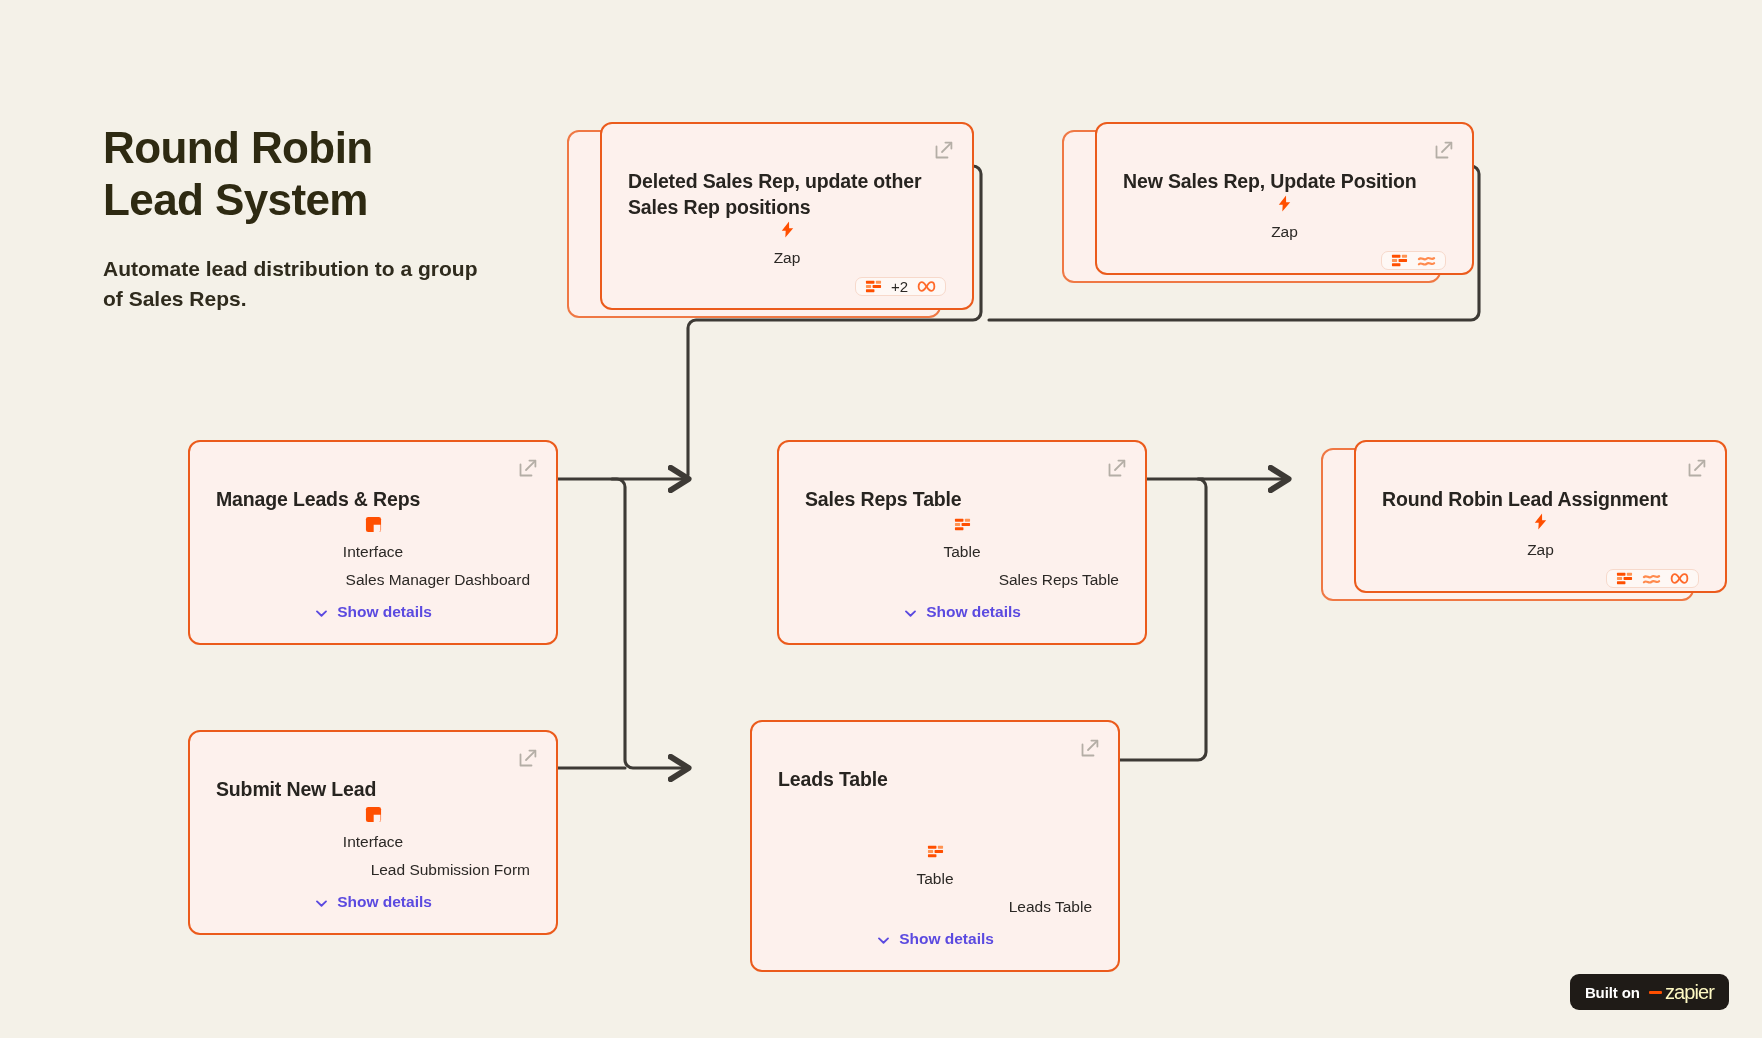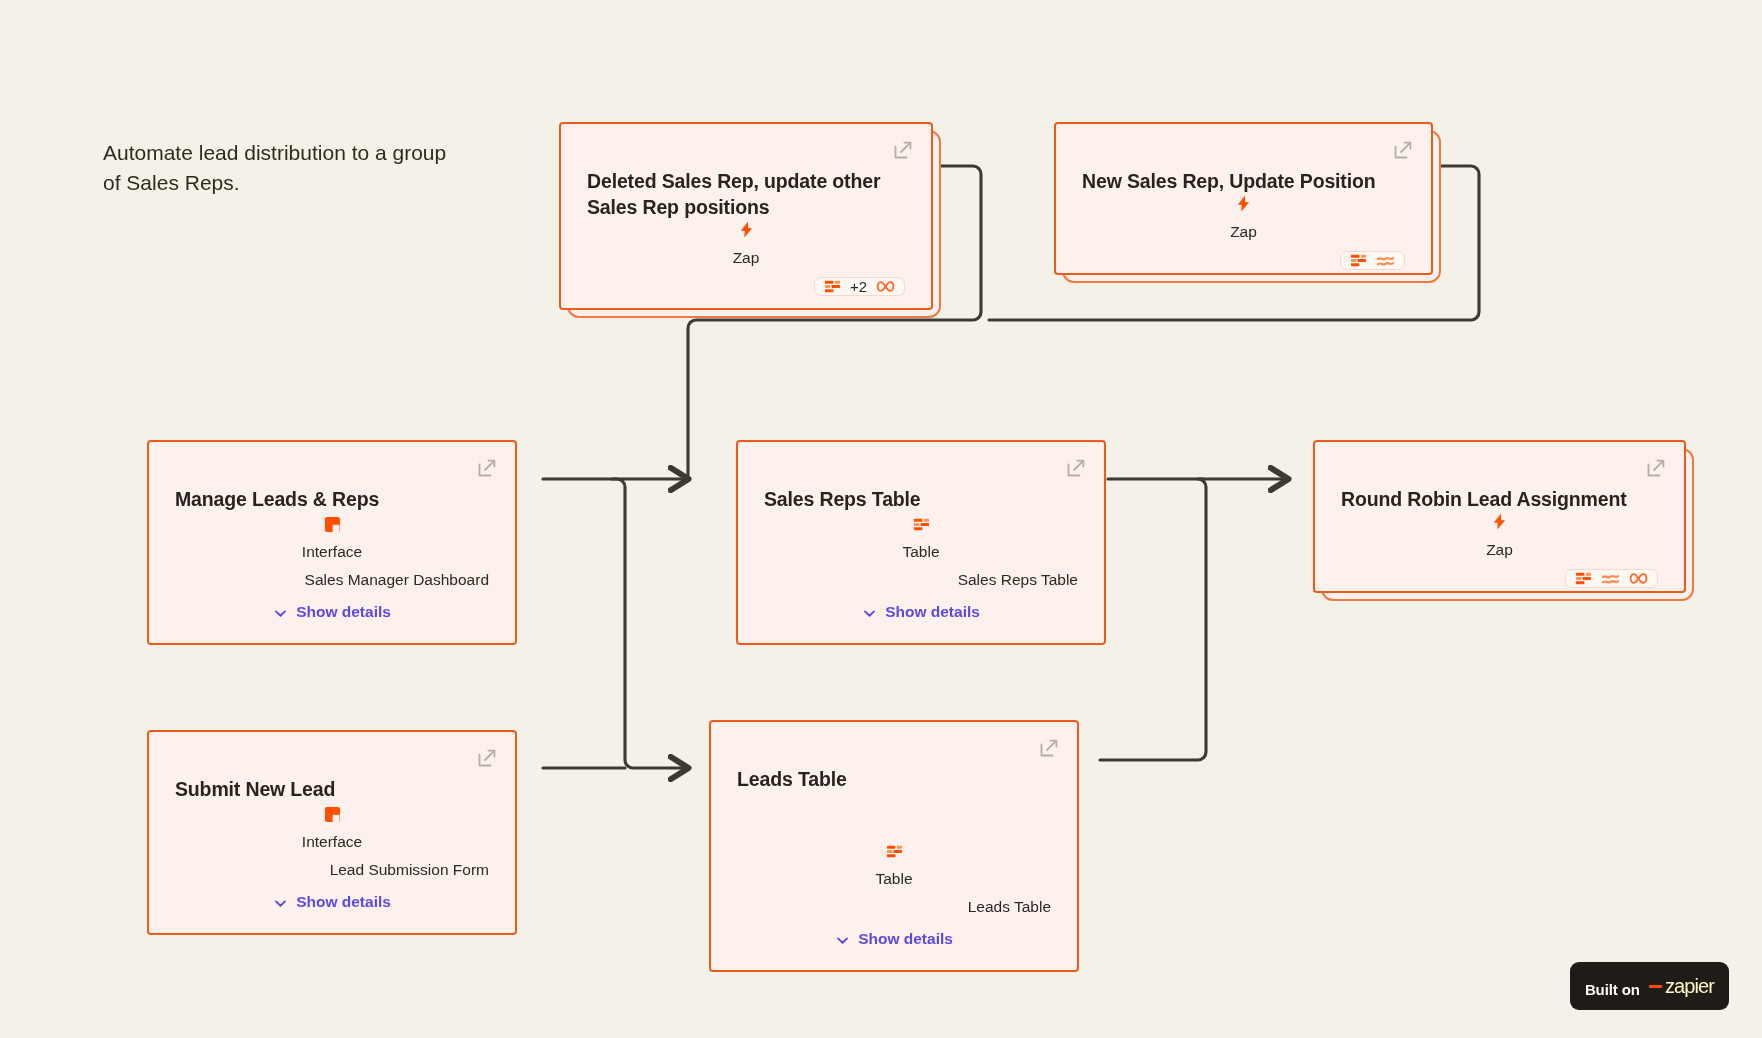--- a/index.html
+++ b/index.html
@@ -11,37 +11,37 @@
   }
   #stage { position: relative; width: 1762px; height: 1038px; }
 
   
   #title-block { position: absolute; left: 103px; top: 122px; width: 400px; }
   #page-title {
     font-size: 44px; line-height: 52px; font-weight: 700;
     color: #2e2a12; letter-spacing: -0.6px; white-space: pre-line;
   }
   #page-subtitle {
-    margin-top: 16px; font-size: 21px; line-height: 30px;
-    color: #2f2b1d; font-weight: 400; white-space: pre-line;
+    margin-top: 28px; font-size: 21px; line-height: 30px;
+    color: #2f2b1d; font-weight: 700; white-space: pre-line;
   }
 
   
   #connectors { position: absolute; left: 0; top: 0; width: 1762px; height: 1038px; }
 
   
   .card-wrap { position: absolute; }
   .card {
     position: relative; z-index: 2;
     background: #fdf1ed;
     border: 2px solid #eb5b1c;
-    border-radius: 4px;
+    border-radius: 12px;
     width: 100%; height: 100%;
     padding: 22px 26px;
-    display: flex; flex-direction: column;
+    display: flex; flex-direction: column; margin-left: 41px;
   }
   .card-stack-1, .card-stack-2 {
     position: absolute;
     background: #fdf1ed;
     border: 2px solid #ef7844;
     border-radius: 12px;
     left: 8px; top: 8px; right: -8px; bottom: -8px;
     z-index: 1;
   }
 
@@ -79,34 +79,36 @@
     color: #5b4ae0; font-size: 15.5px; font-weight: 700;
     cursor: pointer;
   }
 
   .icon { display: inline-flex; align-items: center; justify-content: center; flex: 0 0 auto; }
 
   
   #built-on {
     position: absolute; right: 33px; bottom: 28px;
     background: #1f1b17; border-radius: 9px;
-    height: 48px; padding: 12px 15px;
-    display: flex; align-items: flex-end; gap: 9px;
+    height: 36px; padding: 12px 15px;
+    display: flex; align-items: center; gap: 9px;
   }
   #built-on-text { color: #ffffff; font-size: 15px; font-weight: 700; letter-spacing: -0.1px; }
   #zapier-wordmark { display: flex; align-items: center; gap: 3px; }
   #zapier-dash { width: 13px; height: 3px; background: #ff4f00; border-radius: 1px; }
   #zapier-name { color: #fef9c3; font-size: 20px; font-weight: 400; letter-spacing: -0.9px; }
 </style>
 </head>
 <body>
 
 <div id="stage">
 
   <div id="title-block">
+    <div id="page-title">Round Robin
+Lead System</div>
     <div id="page-subtitle">Automate lead distribution to a group
 of Sales Reps.</div>
   </div>
 
   <svg id="connectors" viewBox="0 0 1762 1038" fill="none">
     <defs>
       <marker id="arw" markerWidth="9" markerHeight="9" refX="6.4" refY="4.5" orient="auto">
         <path d="M0.8 0.9 L6.6 4.5 L0.8 8.1" stroke="#3d3a35" stroke-width="1.9" fill="none" stroke-linecap="round" stroke-linejoin="round"></path>
       </marker>
     </defs>

